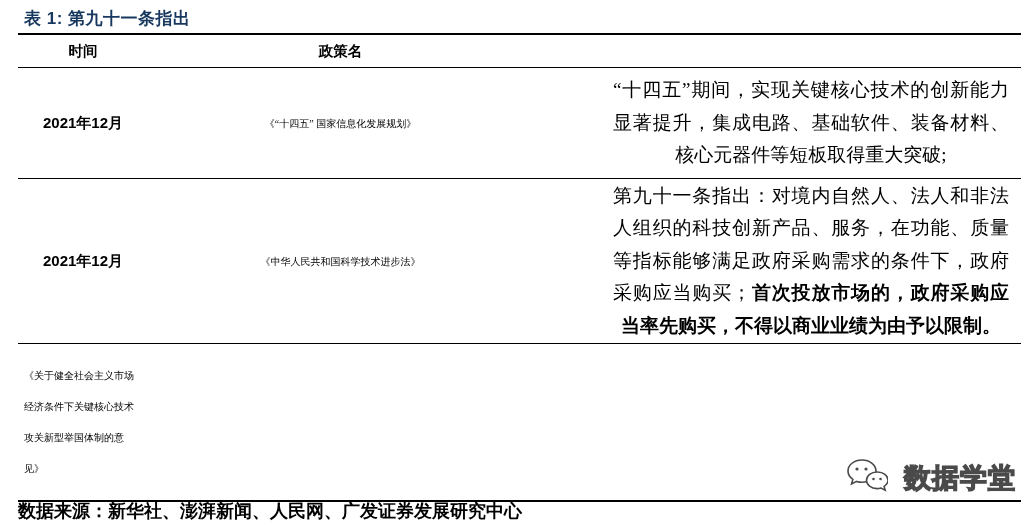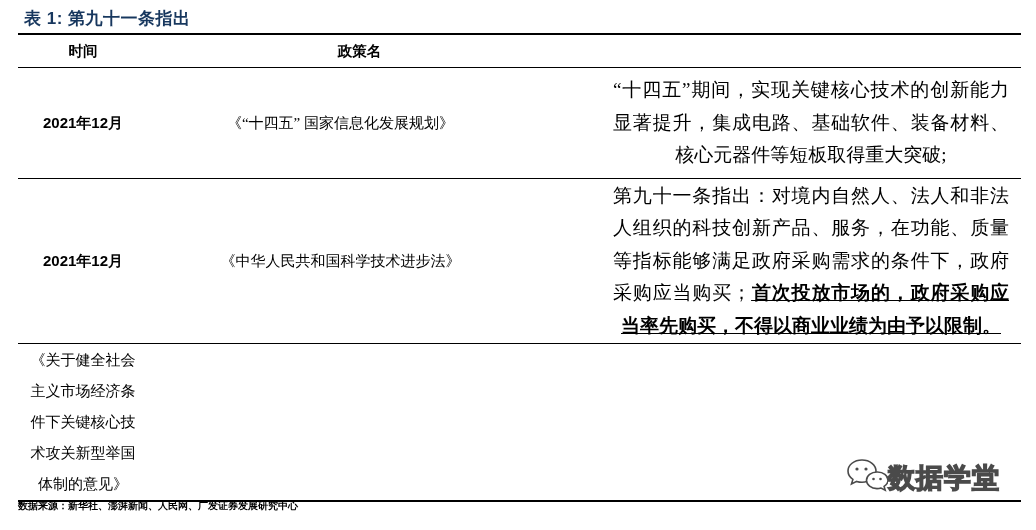--- a/index.html
+++ b/index.html
@@ -27,58 +27,57 @@
     border-top:2.5px solid #000;
   }
   .trow{
     display:grid;
     grid-template-columns:130px 385px 488px;
     align-items:center;
   }
   .trow.header{
     min-height:32px;
     border-bottom:1.2px solid #000;
-    gap:19px;
   }
   .trow.r1{min-height:110px;border-bottom:1.2px solid #000;}
   .trow.r2{min-height:164px;border-bottom:1.2px solid #000;}
   .trow.r3{min-height:156px;border-bottom:2px solid #000;}
 
   .cell{display:flex;align-items:center;justify-content:center;height:100%;}
   .cell.c3{padding-left:80px;padding-right:12px;}
 
   .thead{
     font-weight:bold;font-size:14.5px;text-align:center;
   }
   .time{
     font-family:"Liberation Sans","DejaVu Sans",sans-serif;
     font-weight:bold;font-size:15px;text-align:left;
   }
   .pname{
-    font-size:15px;text-align:center;line-height:31px;
+    font-size:10px;text-align:left;line-height:31px;
     padding:0 6px;
   }
   .pcontent{
     font-size:19px;line-height:32.6px;
     text-align:justify;text-align-last:center;
     text-justify:inter-ideograph;
     width:100%;
   }
-  .pcontent .bold{font-weight:bold;text-decoration:underline;}
+  .pcontent .bold{font-weight:bold;}
 
   
   .footer{
     position:absolute;left:18px;top:499px;
-    font-weight:bold;font-size:10px;
+    font-weight:bold;font-size:18px;
   }
 
   
   .watermark{
     position:absolute;left:846px;top:458px;
-    display:flex;align-items:center;gap:0;
+    display:flex;align-items:center;gap:16px;
     pointer-events:none;
   }
   .wm-text{
     font-family:"Liberation Sans","DejaVu Sans",sans-serif;
     font-weight:bold;font-size:27px;letter-spacing:1px;
     color:#ffffff;
     -webkit-text-stroke:1.3px #4a4a4a;
     text-shadow:0 0 1px #777;
   }
 </style>

